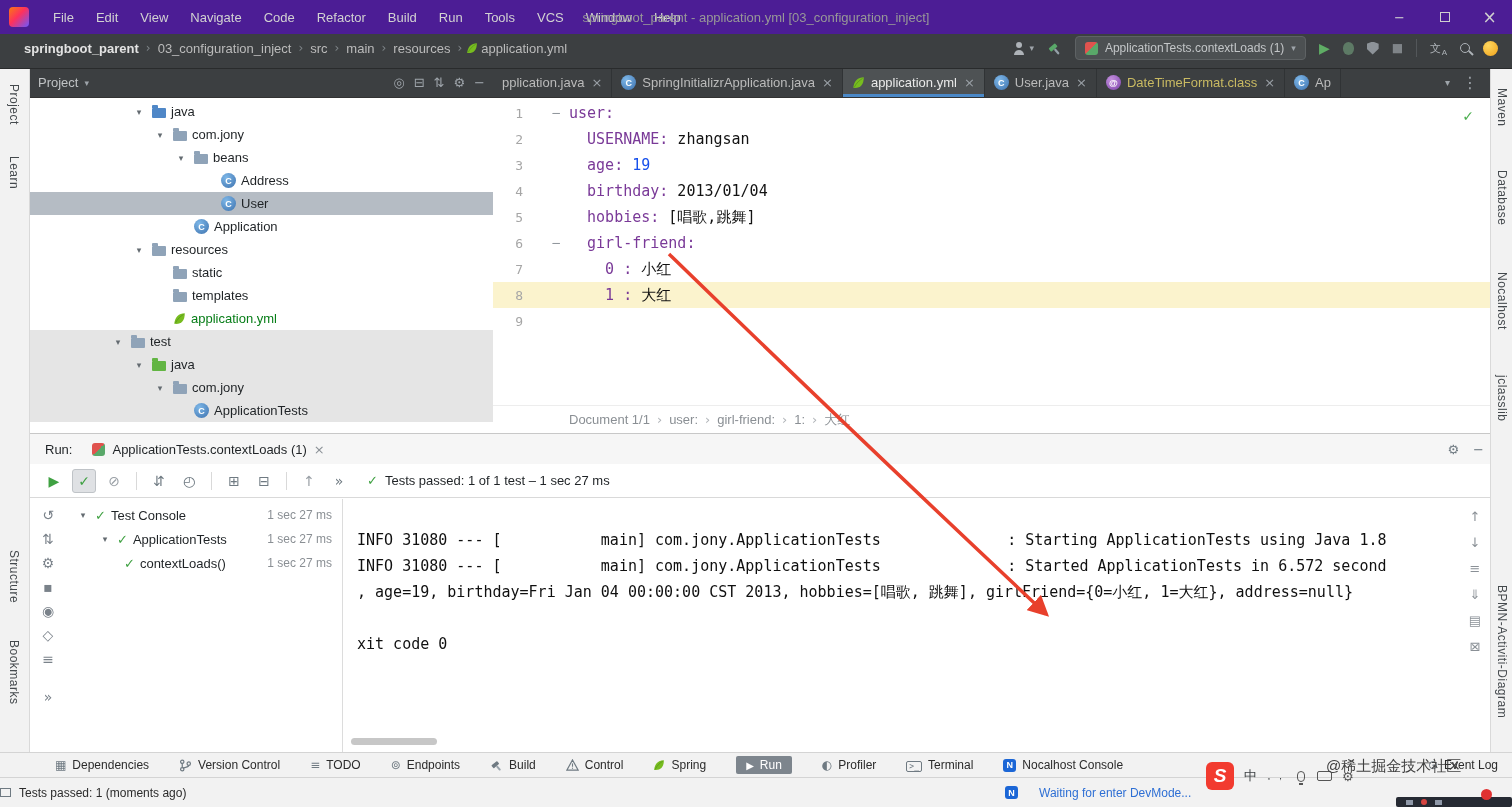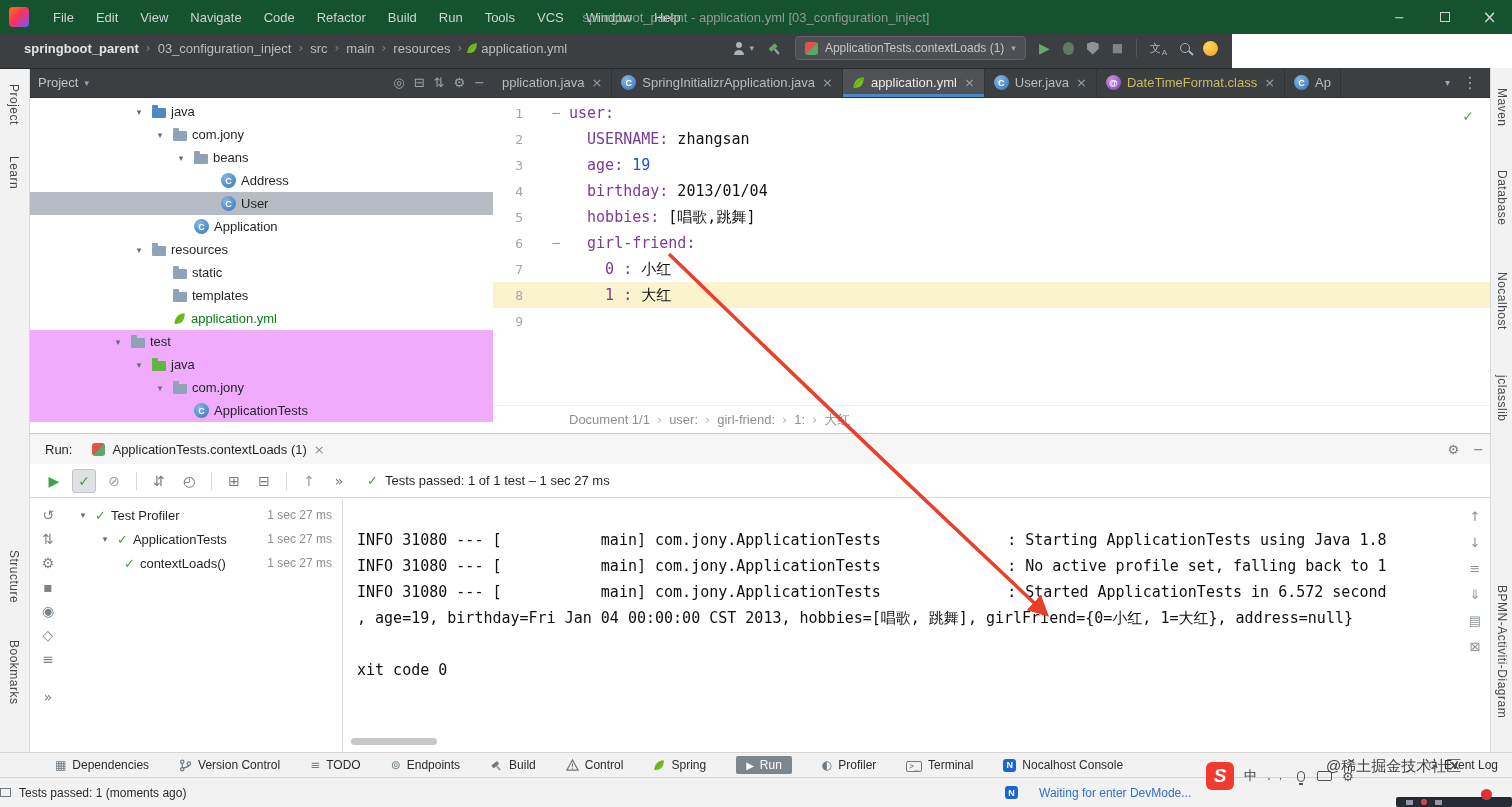--- a/index.html
+++ b/index.html
@@ -3,31 +3,31 @@
 <meta charset="utf-8">
 <style>
   *{margin:0;padding:0;box-sizing:border-box}
   html,body{width:1512px;height:807px;overflow:hidden}
   body{font-family:"Liberation Sans",sans-serif;background:#fff;position:relative}
   #app{position:absolute;inset:0;width:1512px;height:807px}
   .gi{display:inline-flex;align-items:center;justify-content:center;font-family:"DejaVu Sans","Liberation Sans",sans-serif;font-style:normal;flex:none}
   .gi::before{content:attr(data-glyph)}
 
   
-  .titlebar{position:absolute;left:0;top:0;width:1512px;height:34px;background:#14532d;display:flex;align-items:center;color:#d2d2d2;font-size:13px;z-index:5}
+  .titlebar{position:absolute;left:0;top:0;width:1512px;height:34px;background:#4c1d95;display:flex;align-items:center;color:#d2d2d2;font-size:13px;z-index:5}
   .app-logo{width:20px;height:20px;border-radius:4px;background:linear-gradient(135deg,#f97a12,#fe315d 45%,#6b57ff);margin:0 13px 0 9px;flex:none}
   .menus{display:flex;align-items:center}
   .menu-item{padding:0 11px;height:34px;display:flex;align-items:center;cursor:default}
   .win-title{position:absolute;left:50%;transform:translateX(-50%);color:#989898;font-size:13px;white-space:nowrap}
   .win-controls{margin-left:auto;display:flex;height:34px}
   .win-btn{width:45px;height:34px;display:flex;align-items:center;justify-content:center;color:#cfcfcf;font-size:13px}
   .icn-maxbox{width:10px;height:10px;border:1.4px solid #cfcfcf}
 
   
-  .navbar{position:absolute;left:0;top:34px;width:1232px;height:35px;background:#3c3f41;border-bottom:1px solid #292b2c;display:flex;align-items:center;color:#bbbbbb;font-size:13px;padding:0 14px 6px 21px;z-index:5}
+  .navbar{position:absolute;left:0;top:34px;width:1512px;height:35px;background:#3c3f41;border-bottom:1px solid #292b2c;display:flex;align-items:center;color:#bbbbbb;font-size:13px;padding:0 14px 6px 21px;z-index:5}
   .crumb{padding:0 3px;white-space:nowrap}
   .crumb.bold{font-weight:bold;color:#e3e3e3}
   .crumb-sep{color:#7e8488;padding:0 4px;font-size:12px}
   .nav-right{margin-left:auto;display:flex;align-items:center;gap:13px}
   .runbox{height:24px;background:#4c5052;border:1px solid #5e6264;border-radius:4px;display:flex;align-items:center;gap:7px;padding:0 9px;color:#c3c6c8;font-size:12px}
   .icn-test{width:13px;height:13px;border-radius:3px;background:linear-gradient(135deg,#e0534e 0 50%,#59a869 50% 100%);flex:none}
   .icn-user{width:15px;height:13px;position:relative;flex:none}
   .icn-user::before{content:"";position:absolute;left:4px;top:0;width:6px;height:6px;border-radius:50%;background:#aeb3b8}
   .icn-user::after{content:"";position:absolute;left:2px;bottom:0;width:10px;height:5px;border-radius:5px 5px 0 0;background:#aeb3b8}
   .icn-search{width:10px;height:10px;border:1.6px solid #aeb3b8;border-radius:50%;position:relative;flex:none}
@@ -60,21 +60,21 @@
   .tab-actions{margin-left:auto;display:flex;align-items:center;gap:12px;color:#9ea4aa;padding:0 12px}
   .icn-class{width:15px;height:15px;border-radius:50%;background:radial-gradient(circle at 35% 30%,#7db7e8,#3e72ae);color:#fff;font-size:9px;font-weight:bold;display:flex;align-items:center;justify-content:center;flex:none}
   .icn-class::before{content:"C"}
   .icn-anno{width:15px;height:15px;border-radius:50%;background:radial-gradient(circle at 35% 30%,#c490dd,#7e44ad);color:#fff;font-size:9px;font-weight:bold;display:flex;align-items:center;justify-content:center;flex:none}
   .icn-anno::before{content: "@"}
 
   
   .tree{position:absolute;left:30px;top:98px;width:463px;height:335px;background:#fff;font-size:13px;color:#1f2326;z-index:3;padding-top:2px;overflow:hidden}
   .trow{height:23px;display:flex;align-items:center;gap:5px;cursor:default;white-space:nowrap}
   .trow.sel{background:#b5bcc4}
-  .trow.greenbg{background:#f0abfc}
+  .trow.greenbg{background:#e5e5e5}
   .trow .chev{width:16px;color:#646b71;font-size:9px;display:inline-flex;justify-content:center;flex:none}
   .lv0{padding-left:80px}.lv1{padding-left:101px}.lv2{padding-left:122px}.lv3{padding-left:143px}.lv4{padding-left:170px}
   .icn-folder{width:14px;height:10px;background:#8fa3b8;border-radius:1px;position:relative;flex:none;margin-top:2px}
   .icn-folder::before{content:"";position:absolute;top:-3px;left:0;width:6px;height:3px;border-radius:1px 1px 0 0;background:inherit}
   .icn-folder.blue{background:#4f87c7}
   .icn-folder.green{background:#62b543}
   .greentext{color:#067d17}
 
   
   .editor{position:absolute;left:493px;top:98px;width:997px;height:307px;background:#fff;z-index:3;padding-top:2px;font-family:"DejaVu Sans Mono",monospace}
@@ -465,40 +465,39 @@
         <span class="gi" data-glyph="▪"></span>
         <span class="gi" data-glyph="◉"></span>
         <span class="gi" data-glyph="◇"></span>
         <span class="gi" data-glyph="≡"></span>
         <span class="gi" style="margin-top:14px" data-glyph="»"></span>
       </div>
       <div class="run-tree">
         <div class="rrow rp0">
             <span class="chev gi" data-glyph="▾"></span>
             <span class="ok gi" data-glyph="✓"></span>
-            <span>Test Profiler</span>
+            <span>Test Console</span>
             <span class="time">1 sec 27 ms</span>
           </div>
         <div class="rrow rp1">
             <span class="chev gi" data-glyph="▾"></span>
             <span class="ok gi" data-glyph="✓"></span>
             <span>ApplicationTests</span>
             <span class="time">1 sec 27 ms</span>
           </div>
         <div class="rrow rp2">
             <span class="ok gi" data-glyph="✓"></span>
             <span>contextLoads()</span>
             <span class="time">1 sec 27 ms</span>
           </div>
       </div>
       <div class="run-vsep"></div>
       <div class="run-console">
         <div class="cline"></div>
         <div class="cline">INFO 31080 --- [           main] com.jony.ApplicationTests              : Starting ApplicationTests using Java 1.8</div>
-        <div class="cline">INFO 31080 --- [           main] com.jony.ApplicationTests              : No active profile set, falling back to 1</div>
         <div class="cline">INFO 31080 --- [           main] com.jony.ApplicationTests              : Started ApplicationTests in 6.572 second</div>
         <div class="cline">, age=19, birthday=Fri Jan 04 00:00:00 CST 2013, hobbies=[唱歌, 跳舞], girlFriend={0=小红, 1=大红}, address=null}</div>
         <div class="cline"></div>
         <div class="cline">xit code 0</div>
         <span class="hthumb"></span>
       </div>
       <div class="run-rightstrip">
         <span class="gi" data-glyph="↑"></span>
         <span class="gi" data-glyph="↓"></span>
         <span class="gi" data-glyph="≡"></span>

